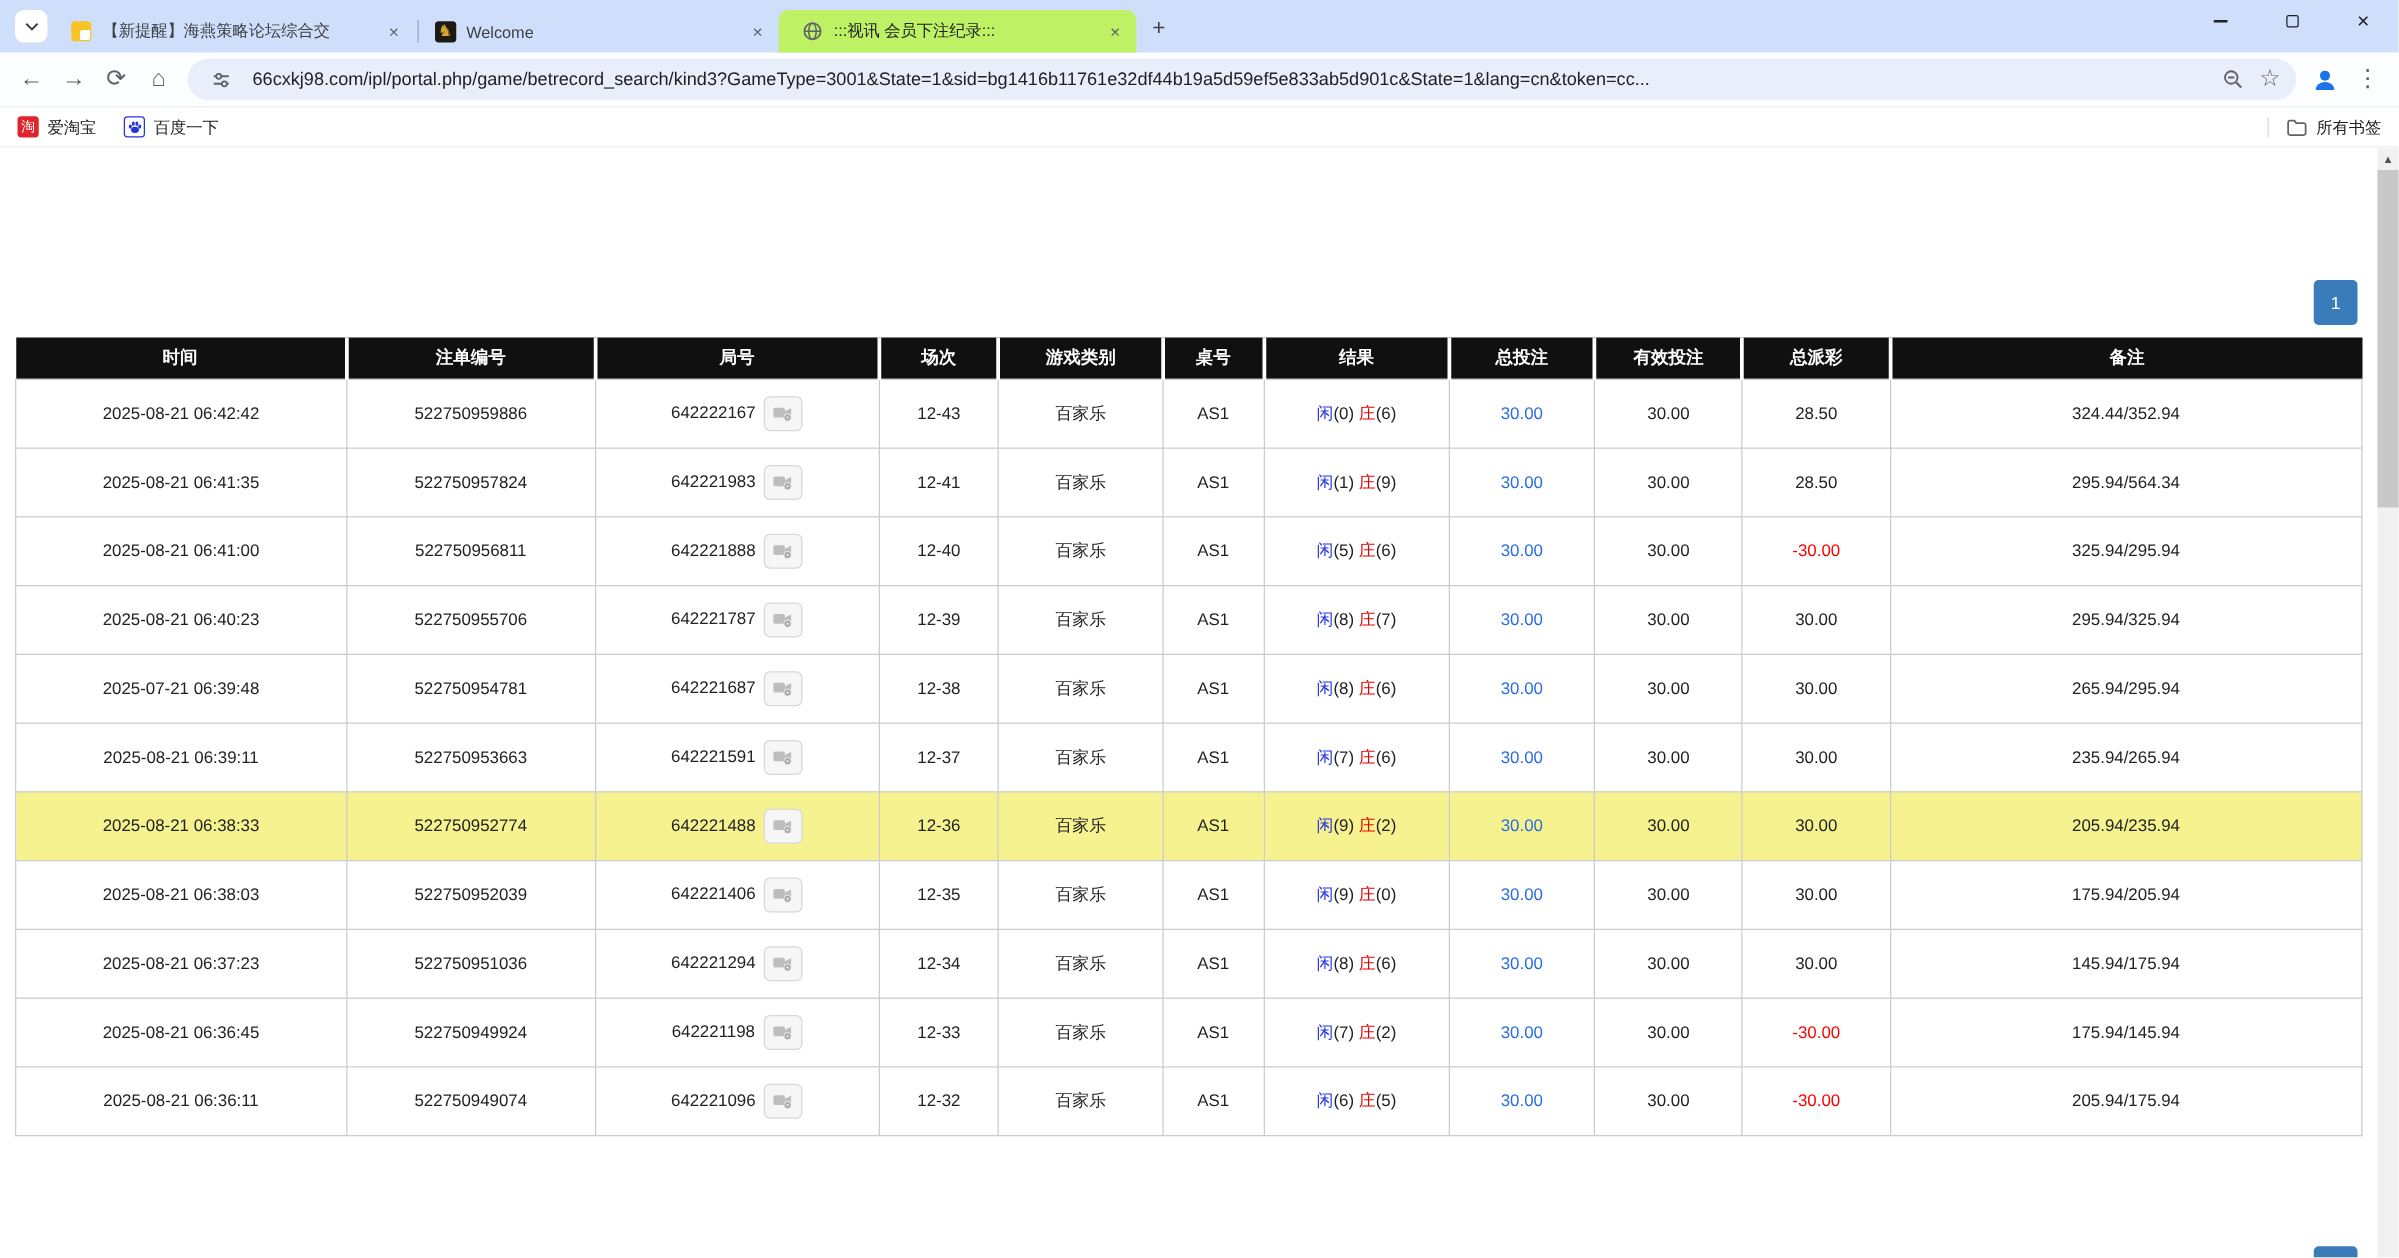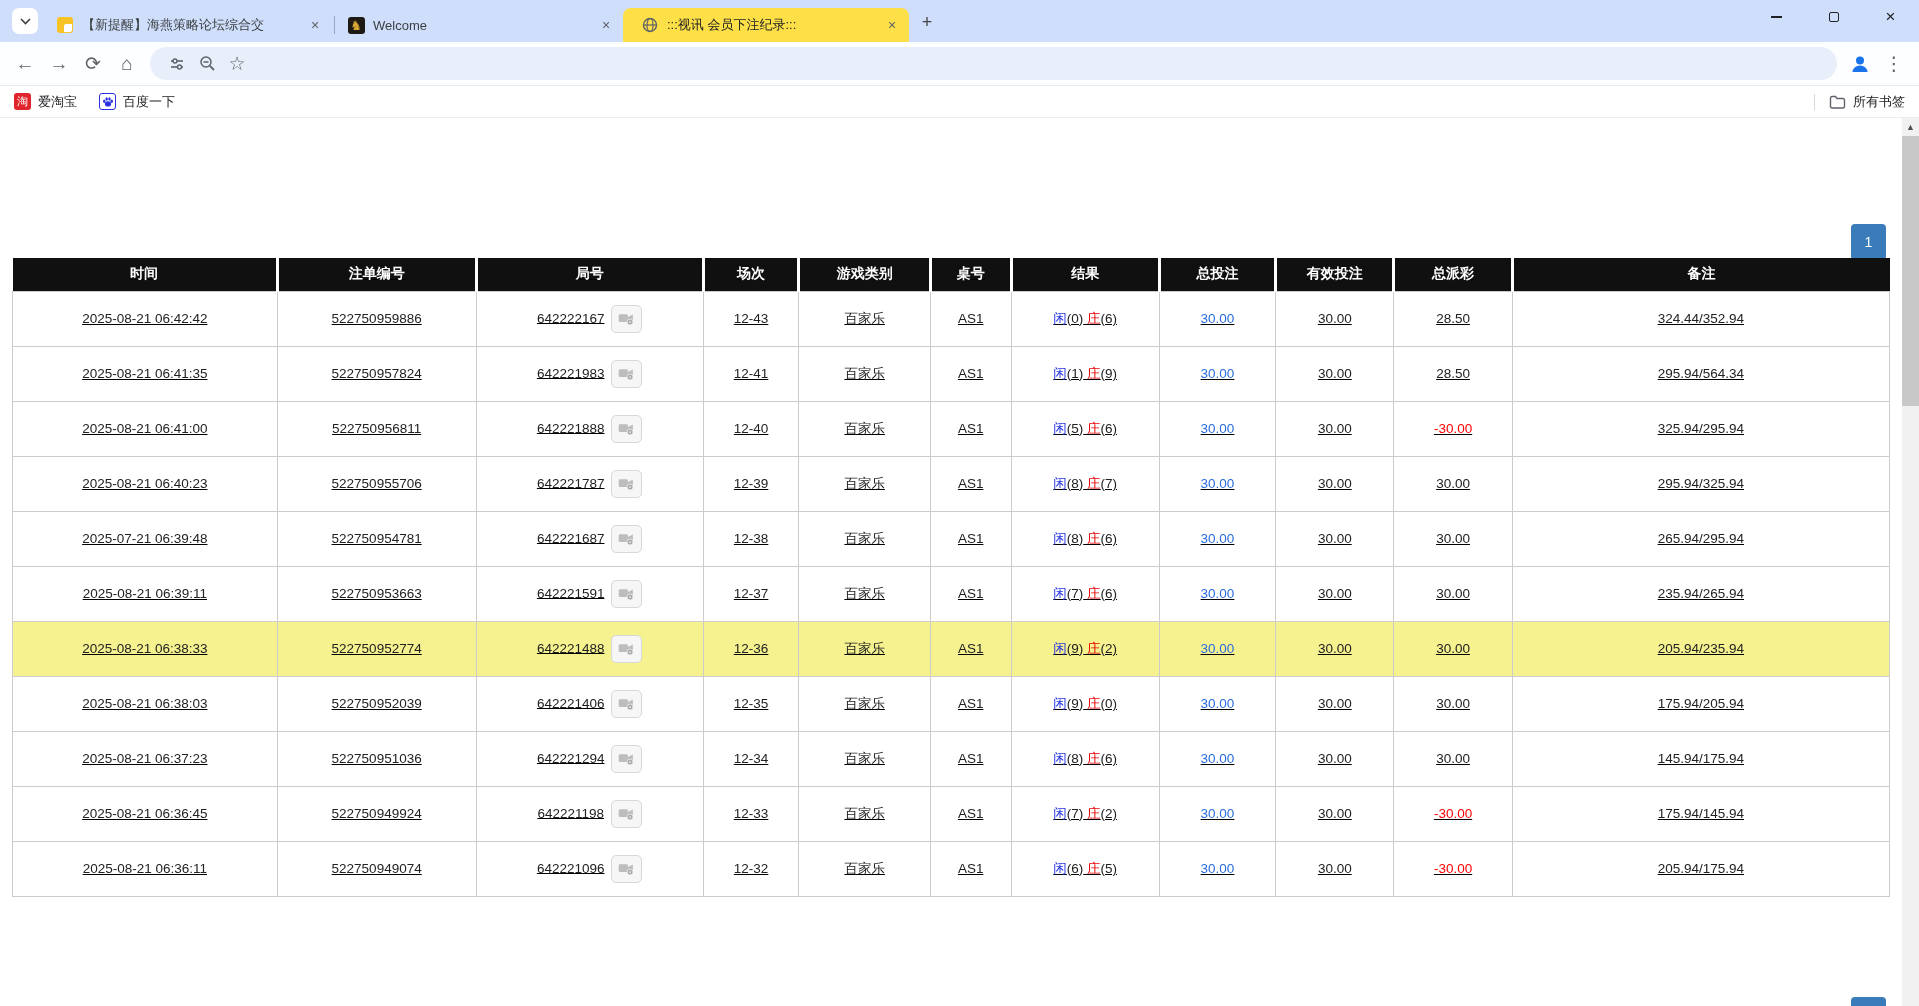--- a/index.html
+++ b/index.html
@@ -5,21 +5,21 @@
   * { margin:0; padding:0; box-sizing:border-box; }
   html,body { width:1919px; height:1006px; overflow:hidden;
     font-family:"Liberation Sans","DejaVu Sans",sans-serif; background:#fff; }
 
   
   .titlebar { height:42px; background:#cfdefb; display:flex; align-items:flex-end; position:relative; }
   .tab-search-btn { width:26px; height:26px; margin:0 8px 8px 12px; background:#fff; border-radius:7px;
     display:flex; align-items:center; justify-content:center; }
   .tab { width:286px; height:34px; display:flex; align-items:center; padding:0 8px 0 10px; border-radius:8px 8px 0 0;
     color:#3c4043; font-size:13px; }
-  .tab.active { background:#fde047; color:#202124;padding-left:18px; }
+  .tab.active { background:#bef264; color:#202124;padding-left:18px; }
   .tab .title { flex:1; white-space:nowrap; overflow:hidden; margin-left:8px; }
   .tab .close { width:18px; height:18px; border-radius:50%; display:flex; align-items:center; justify-content:center;
     color:#5f6368; font-size:14px; flex:none; }
   .tab-divider { width:1px; height:18px; background:#93a6c4; margin:0 2px 8px 2px; align-self:flex-end; }
   .favicon { width:18px; height:18px; flex:none; display:flex; align-items:center; justify-content:center; }
   .fav-yellow { width:16px; height:16px; background:#f7c325; border-radius:3px; position:relative; overflow:hidden; }
   .fav-yellow::after { content:""; position:absolute; right:1px; bottom:1px; width:8px; height:8px; background:#fff; border-radius:2px 0 2px 0; }
   .fav-dark { width:17px; height:17px; background:#1d1a14; border-radius:3px; color:#d9a936; font-size:13px;
     display:flex; align-items:center; justify-content:center; font-family:"DejaVu Sans",sans-serif; }
   .newtab-btn { width:28px; height:28px; margin:0 0 6px 4px; display:flex; align-items:center; justify-content:center;
@@ -53,21 +53,21 @@
 
   .notice-banner { margin:32px 12px 0 12px; height:37px; background:#dff0d8; border:1px solid #d6e9c6;
     border-radius:4px; display:flex; align-items:center; justify-content:space-between; padding:0 14px; font-size:13.5px; }
   .notice-left { color:#3c763d; }
   .notice-right { color:#ff0000; }
 
   .page-btn { position:absolute; top:106px; right:16px; width:35px; height:36px; background:#3a7cba; color:#fff;
     border-radius:4px; display:flex; align-items:center; justify-content:center; font-size:14px; }
   .page-btn-bottom { position:absolute; bottom:0; right:16px; width:35px; height:9px; background:#3a7cba; border-radius:4px 4px 0 0; }
 
-  .table-wrap { position:absolute; top:140px; left:12px; right:12px;text-decoration:underline; }
+  .table-wrap { position:absolute; top:152px; left:12px; right:12px; }
   table { width:100%; border-collapse:collapse; table-layout:fixed; font-size:13.5px; color:#222; }
   th { background:#101010; color:#fff; font-weight:bold; height:33px; font-size:14px; border-right:3px solid #fff; }
   th:last-child { border-right:none; }
   td { border:1px solid #ccc; height:55px; text-align:center; vertical-align:middle; }
   tr.row-highlight td { background:#f6f28f; }
   .rp { color:#2433e0; }
   .rb { color:#e60000; }
   .rs { color:#222; }
   .num-link { color:#2a6ddf; }
   .neg { color:#ff0000; }
@@ -140,20 +140,21 @@
 
   <div class="omnibox">
     <span class="omni-ico">
       <svg width="16" height="16" viewBox="0 0 16 16">
           <line x1="2" y1="5" x2="14" y2="5" stroke="#5f6368" stroke-width="1.6"></line>
           <circle cx="6" cy="5" r="2" fill="#e9eefb" stroke="#5f6368" stroke-width="1.4"></circle>
           <line x1="2" y1="11" x2="14" y2="11" stroke="#5f6368" stroke-width="1.6"></line>
           <circle cx="10.5" cy="11" r="2" fill="#e9eefb" stroke="#5f6368" stroke-width="1.4"></circle>
         </svg>
     </span>
+    <span class="omni-url">66cxkj98.com/ipl/portal.php/game/betrecord_search/kind3?GameType=3001&amp;State=1&amp;sid=bg1416b11761e32df44b19a5d59ef5e833ab5d901c&amp;State=1&amp;lang=cn&amp;token=cc...</span>
     <span class="omni-ico">
       <svg width="17" height="17" viewBox="0 0 17 17">
           <circle cx="7" cy="7" r="5" fill="none" stroke="#5f6368" stroke-width="1.5"></circle>
           <line x1="4.5" y1="7" x2="9.5" y2="7" stroke="#5f6368" stroke-width="1.5"></line>
           <line x1="11" y1="11" x2="15" y2="15" stroke="#5f6368" stroke-width="1.8"></line>
         </svg>
     </span>
     <span class="omni-ico" style="font-size:19px;">☆</span>
   </div>
 

